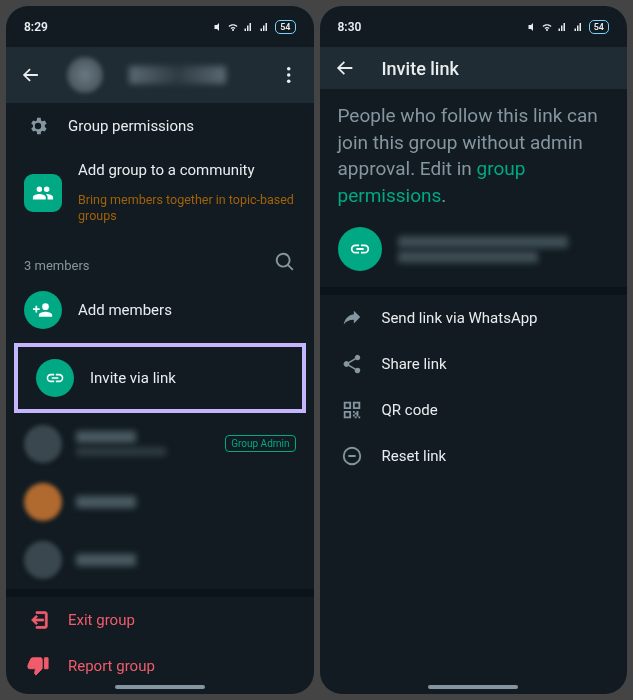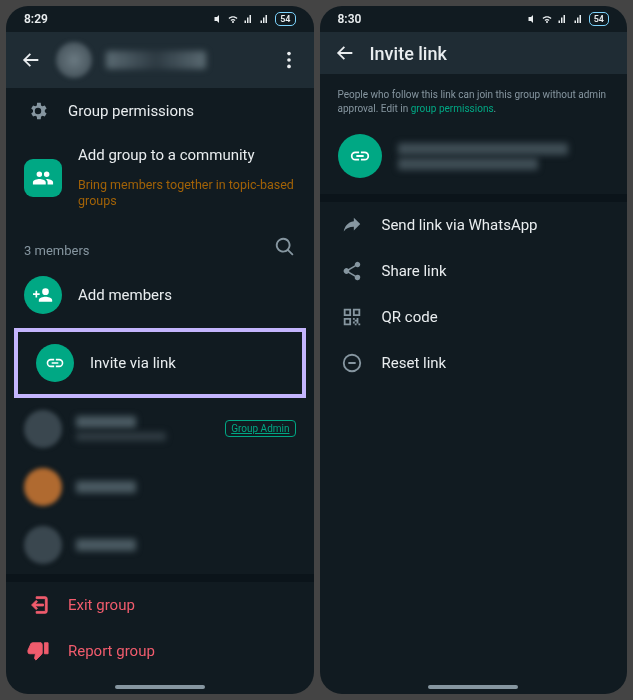--- a/index.html
+++ b/index.html
@@ -16,42 +16,42 @@
     flex: 1;
     background: #111b21;
     border-radius: 22px;
     overflow: hidden;
     display: flex;
     flex-direction: column;
     position: relative;
     color: #e9edef;
   }
   .status-bar {
-    height: 26px;
+    height: 41px;
     display: flex;
     justify-content: space-between;
     align-items: center;
     padding: 0 18px;
     font-size: 12px;
     font-weight: 600;
     color: #e9edef;
   }
   .status-icons { display: flex; gap: 4px; align-items: center; }
   .status-icons svg { width: 12px; height: 12px; fill: #e9edef; }
   .battery-pill {
     border: 1px solid #7dd3fc;
     border-radius: 5px;
     padding: 0 4px;
     font-size: 9px;
     line-height: 12px;
   }
   .app-header {
     display: flex;
     align-items: center;
-    gap: 14px;
+    gap: 26px;
     padding: 10px 14px;
     background: #1f2c34;
   }
   .app-header .title { font-size: 18px; font-weight: 500; flex: 1; }
   .avatar-blur {
     width: 36px; height: 36px; border-radius: 50%;
     background: radial-gradient(circle, #6b7a82 0%, #3a474f 100%);
     filter: blur(2px);
   }
   .title-blur {
@@ -100,29 +100,28 @@
     background: #4a5a62; filter: blur(3px); border-radius: 2px;
   }
   .member-sub-blur {
     height: 9px; width: 90px; margin-top: 4px;
     background: #2f3b42; filter: blur(3px); border-radius: 2px;
   }
   .badge {
     font-size: 10px; color: #00a884;
     border: 1px solid #00a884; border-radius: 4px;
     padding: 2px 5px;
-    text-decoration: underline;
   }
   .danger { color: #f15c6d; }
   .danger svg { fill: #f15c6d; stroke: #f15c6d; }
   .highlight-box {
     border: 4px solid #c4b5fd; margin: 2px 8px;
   }
   .help-text {
-    font-size: 10px; color: #8696a0; padding: 14px 18px 6px; line-height: 1.4;
+    font-size: 19px; color: #8696a0; padding: 14px 18px 6px; line-height: 1.4;
   }
   .help-text a { color: #00a884; text-decoration: none; }
   .link-row {
     display: flex; align-items: center; gap: 16px;
     padding: 12px 18px 16px;
   }
   .link-chip {
     width: 44px; height: 44px; border-radius: 50%; background: #00a884;
     display: flex; align-items: center; justify-content: center;
   }

